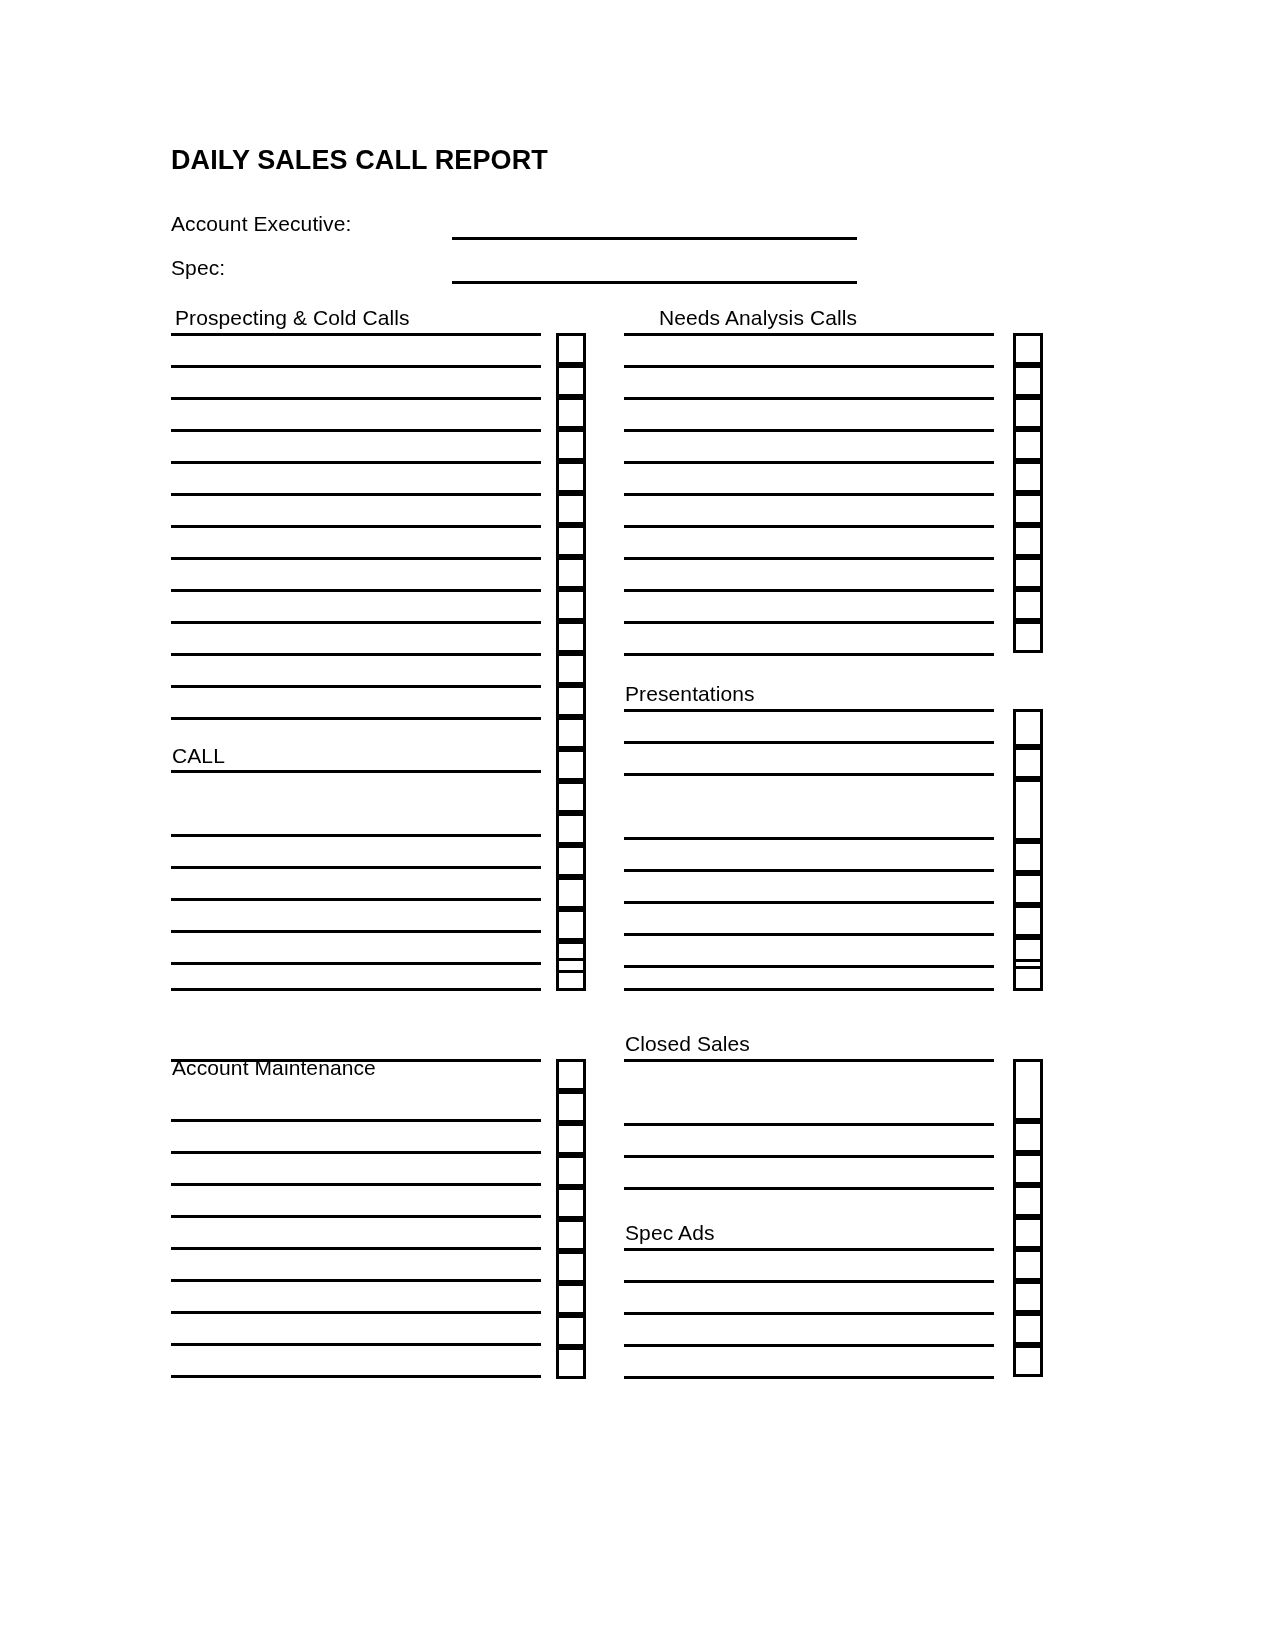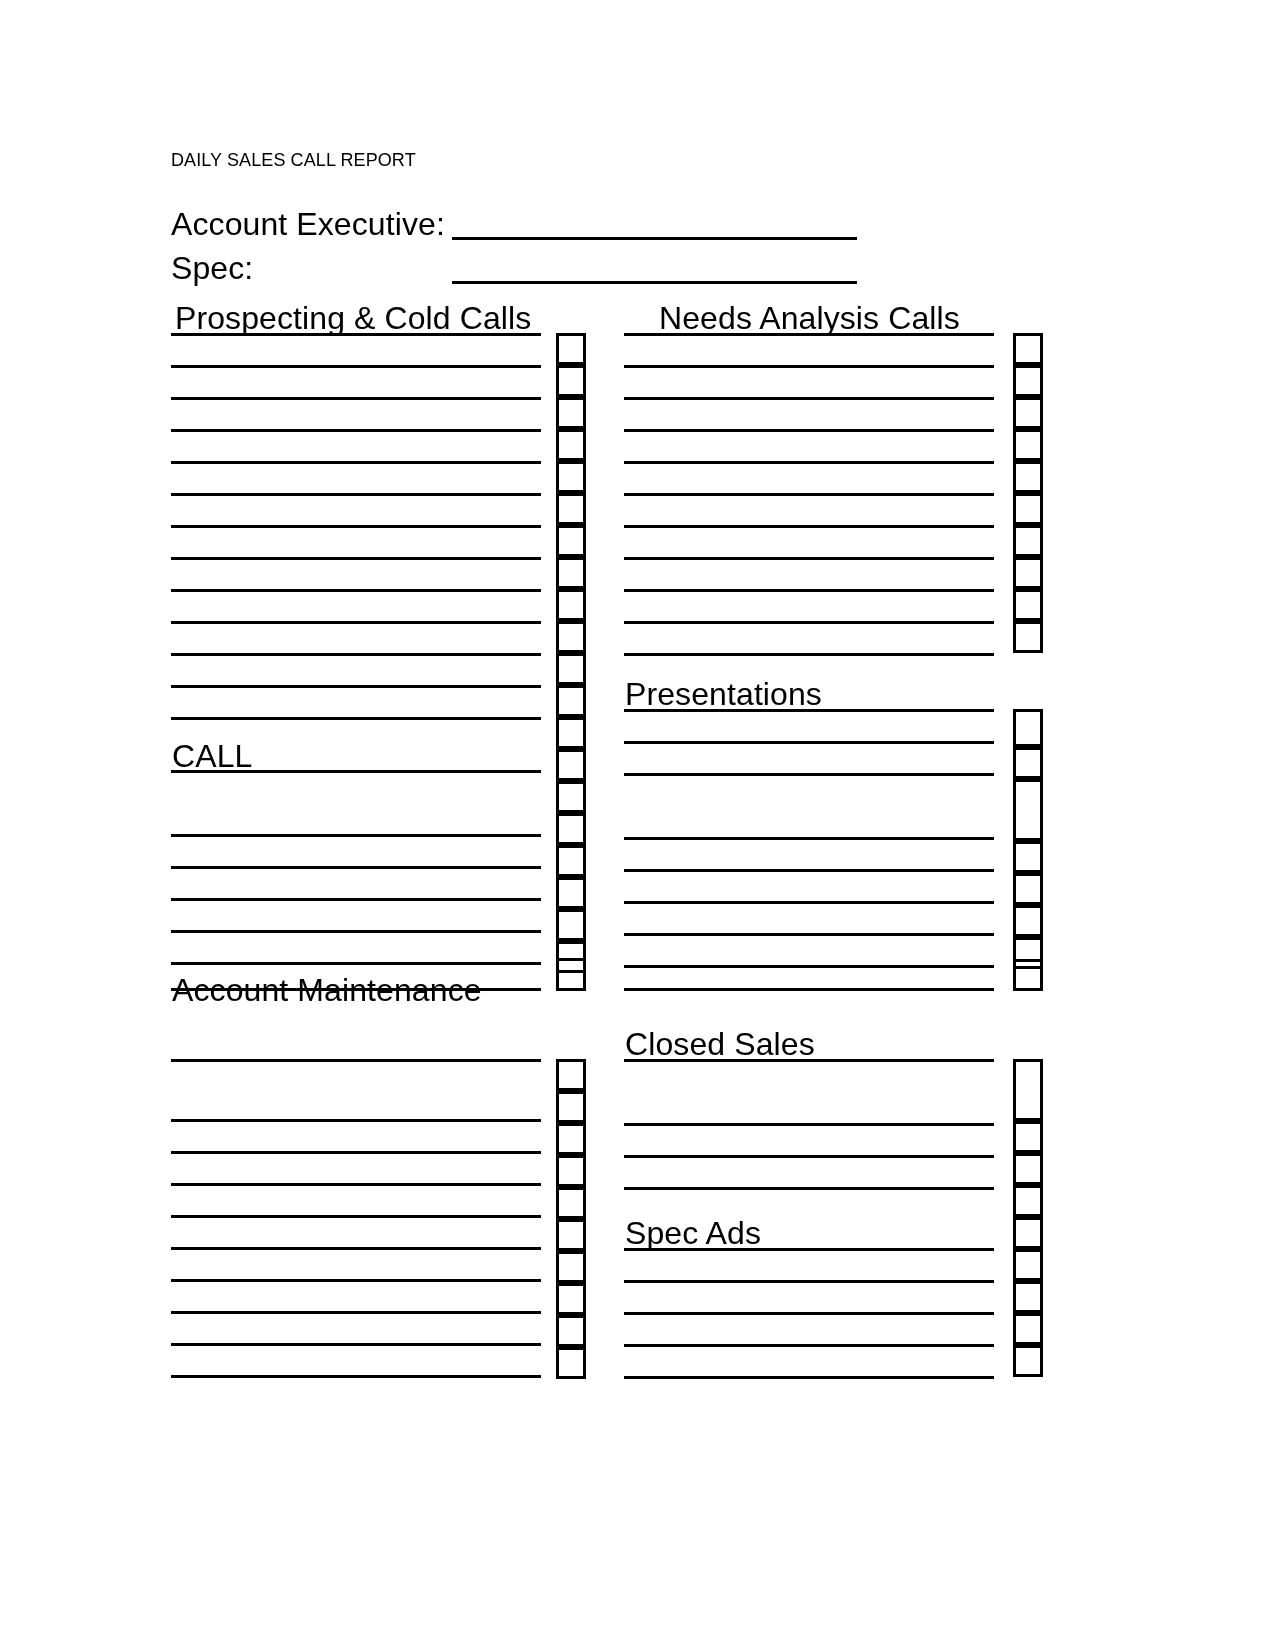--- a/index.html
+++ b/index.html
@@ -18,27 +18,28 @@
   .page {
     position: absolute;
     left: 0; top: 0;
     width: 1275px;
     height: 1650px;
   }
   
   .txt {
     position: absolute;
     white-space: nowrap;
-    font-size: 32px;
+    font-size: 21px;
     line-height: 28px;
     letter-spacing: 0.1px;
     color: #000;
   }
   .title {
-    font-size: 18px;
+    font-size: 27px;
+    font-weight: bold;
   }
   .rule {
     position: absolute;
     background: #000000;
     height: 3px;
   }
   .box {
     position: absolute;
     border: 3px solid #000000;
     box-sizing: border-box;
@@ -99,21 +100,21 @@
   <div class="box" style="left:556px; top:717px; width:30px; height:32px;"></div>
   <div class="box" style="left:556px; top:749px; width:30px; height:32px;"></div>
   <div class="box" style="left:556px; top:781px; width:30px; height:32px;"></div>
   <div class="box" style="left:556px; top:813px; width:30px; height:32px;"></div>
   <div class="box" style="left:556px; top:845px; width:30px; height:32px;"></div>
   <div class="box" style="left:556px; top:877px; width:30px; height:32px;"></div>
   <div class="box" style="left:556px; top:909px; width:30px; height:32px;"></div>
   <div class="box" style="left:556px; top:941px; width:30px; height:32px;"></div>
   <div class="box" style="left:556px; top:958px; width:30px; height:33px;"></div>
 
-  <div class="txt" style="left:172px; top:976px;">Account Maintenance</div>
+  <div class="txt" style="left:172px; top:1054px;">Account Maintenance</div>
   <div class="rule" style="left:171px; top:1059px; width:370px;"></div>
 
   <div class="rule" style="left:171px; top:1119px; width:370px;"></div>
   <div class="rule" style="left:171px; top:1151px; width:370px;"></div>
   <div class="rule" style="left:171px; top:1183px; width:370px;"></div>
   <div class="rule" style="left:171px; top:1215px; width:370px;"></div>
   <div class="rule" style="left:171px; top:1247px; width:370px;"></div>
   <div class="rule" style="left:171px; top:1279px; width:370px;"></div>
   <div class="rule" style="left:171px; top:1311px; width:370px;"></div>
   <div class="rule" style="left:171px; top:1343px; width:370px;"></div>

